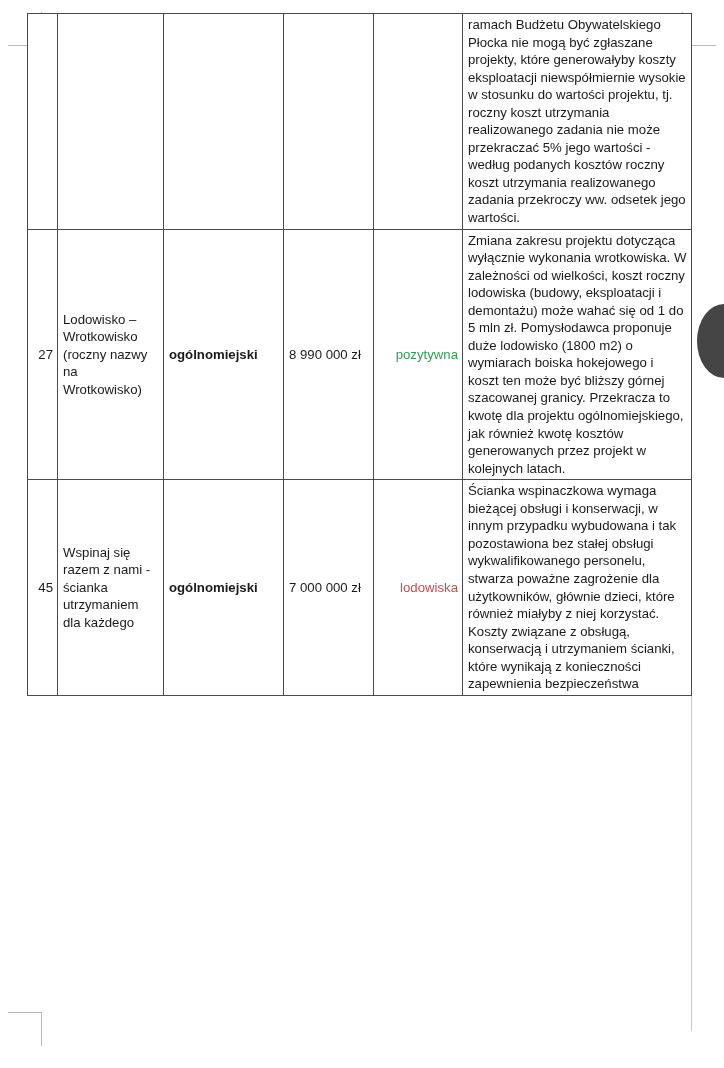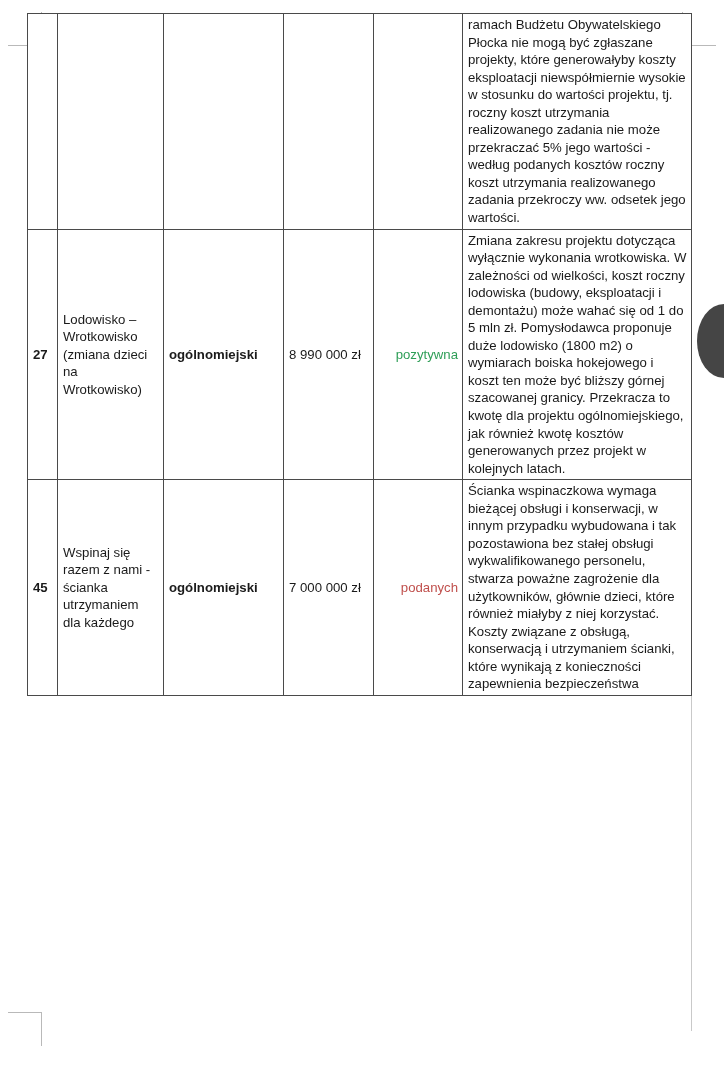--- a/index.html
+++ b/index.html
@@ -71,26 +71,25 @@
 
   
   col.c-num   { width: 30px;  }
   col.c-name  { width: 106px; }
   col.c-scope { width: 120px; }
   col.c-cost  { width: 90px;  }
   col.c-eval  { width: 89px;  }
   col.c-desc  { width: 229px; }
 
   td.cell-num {
-    text-align: left;
+    text-align: right;
     padding: 2px 1px;
     letter-spacing: 0;
     word-break: break-all;
     line-height: 1.42;
-    font-weight: bold;
   }
   td.cell-name   { vertical-align: middle; }
   td.cell-scope  { vertical-align: middle; font-weight: bold; }
   td.cell-cost   { vertical-align: middle; }
   td.cell-eval   {
     vertical-align: middle;
     text-align: right;
     word-break: break-all;
   }
   td.cell-desc   {
@@ -166,33 +165,33 @@
         <td class="cell-num"></td>
         <td class="cell-name"></td>
         <td class="cell-scope"></td>
         <td class="cell-cost"></td>
         <td class="cell-eval"></td>
         <td class="cell-desc">ramach Budżetu Obywatelskiego Płocka nie mogą być zgłaszane projekty, które generowałyby koszty eksploatacji niewspółmiernie wysokie w stosunku do wartości projektu, tj. roczny koszt utrzymania realizowanego zadania nie może przekraczać 5% jego wartości - według podanych kosztów roczny koszt utrzymania realizowanego zadania przekroczy ww. odsetek jego wartości.</td>
       </tr>
 
       <tr>
         <td class="cell-num">27</td>
-        <td class="cell-name">Lodowisko – Wrotkowisko (zmiana dzieci na Wrotkowisko)</td>
+        <td class="cell-name">Lodowisko – Wrotkowisko (roczny nazwy na Wrotkowisko)</td>
         <td class="cell-scope">ogólnomiejski</td>
         <td class="cell-cost">8 990 000 zł</td>
         <td class="cell-eval eval-positive">pozytywna</td>
         <td class="cell-desc">Zmiana zakresu projektu dotycząca wyłącznie wykonania wrotkowiska. W zależności od wielkości, koszt roczny lodowiska (budowy, eksploatacji i demontażu) może wahać się od 1 do 5 mln zł. Pomysłodawca proponuje duże lodowisko (1800 m2) o wymiarach boiska hokejowego i koszt ten może być bliższy górnej szacowanej granicy. Przekracza to  kwotę  dla projektu ogólnomiejskiego, jak również kwotę kosztów generowanych przez projekt w kolejnych latach.</td>
       </tr>
 
       <tr>
         <td class="cell-num">45</td>
         <td class="cell-name">Wspinaj się razem z nami - ścianka utrzymaniem dla każdego</td>
         <td class="cell-scope">ogólnomiejski</td>
         <td class="cell-cost">7 000 000 zł</td>
-        <td class="cell-eval eval-negative">podanych</td>
+        <td class="cell-eval eval-negative">lodowiska</td>
         <td class="cell-desc">Ścianka wspinaczkowa wymaga bieżącej obsługi i konserwacji, w innym przypadku wybudowana i tak pozostawiona bez stałej obsługi wykwalifikowanego personelu, stwarza poważne zagrożenie dla użytkowników, głównie dzieci, które również miałyby z niej korzystać. Koszty związane z obsługą, konserwacją i utrzymaniem ścianki, które wynikają z konieczności zapewnienia bezpieczeństwa</td>
       </tr>
 
     </tbody>
   </table>
 
   <div id="edge-handle"></div>
 
 </div>
 

